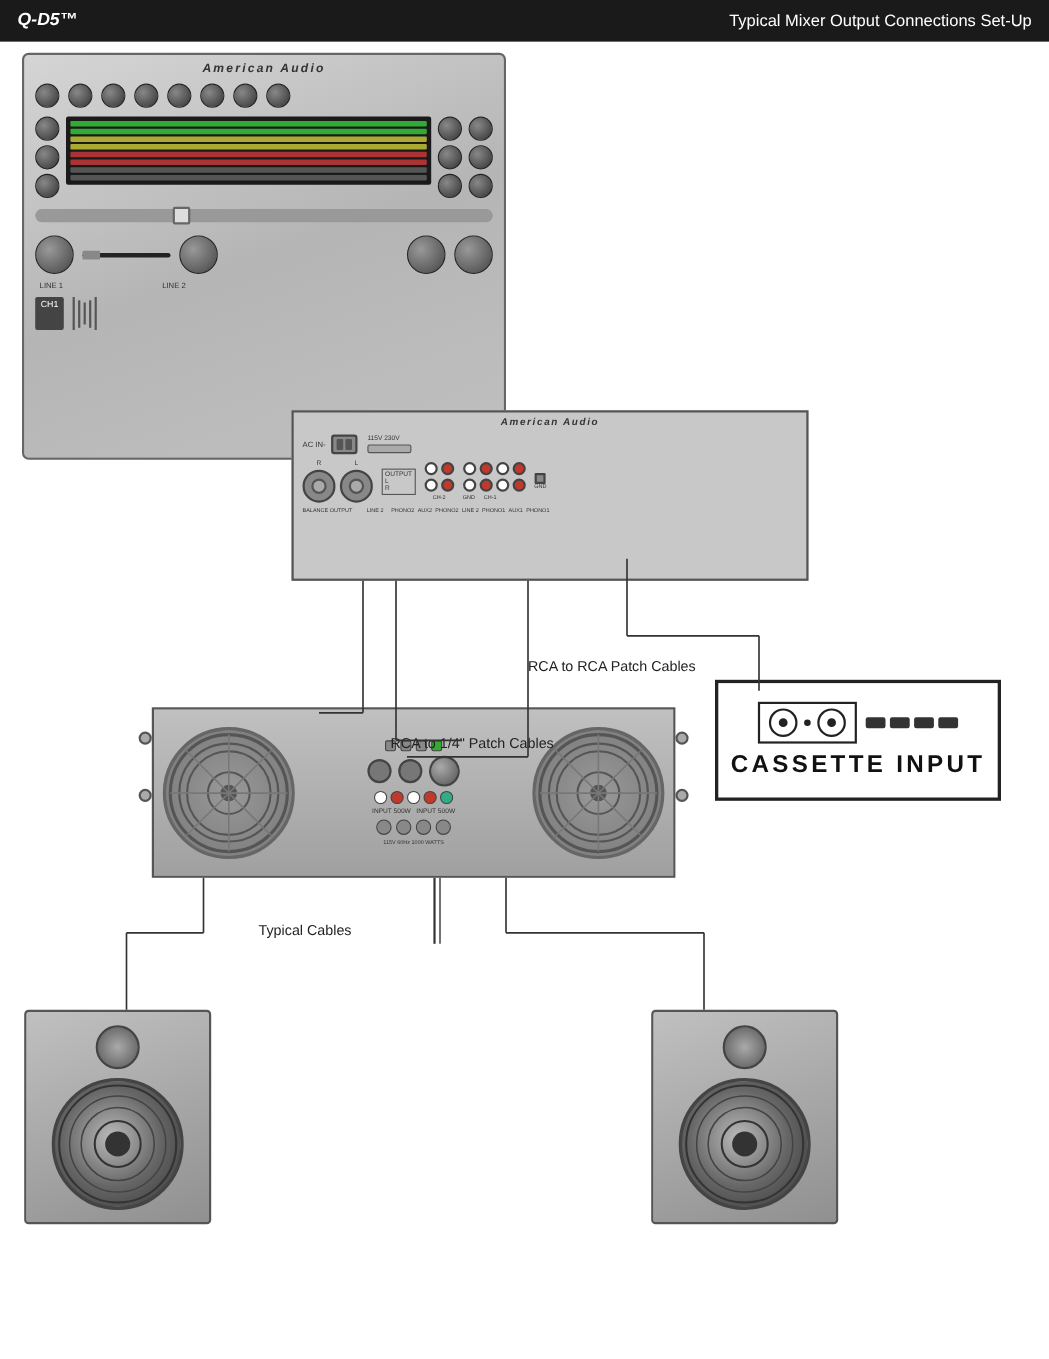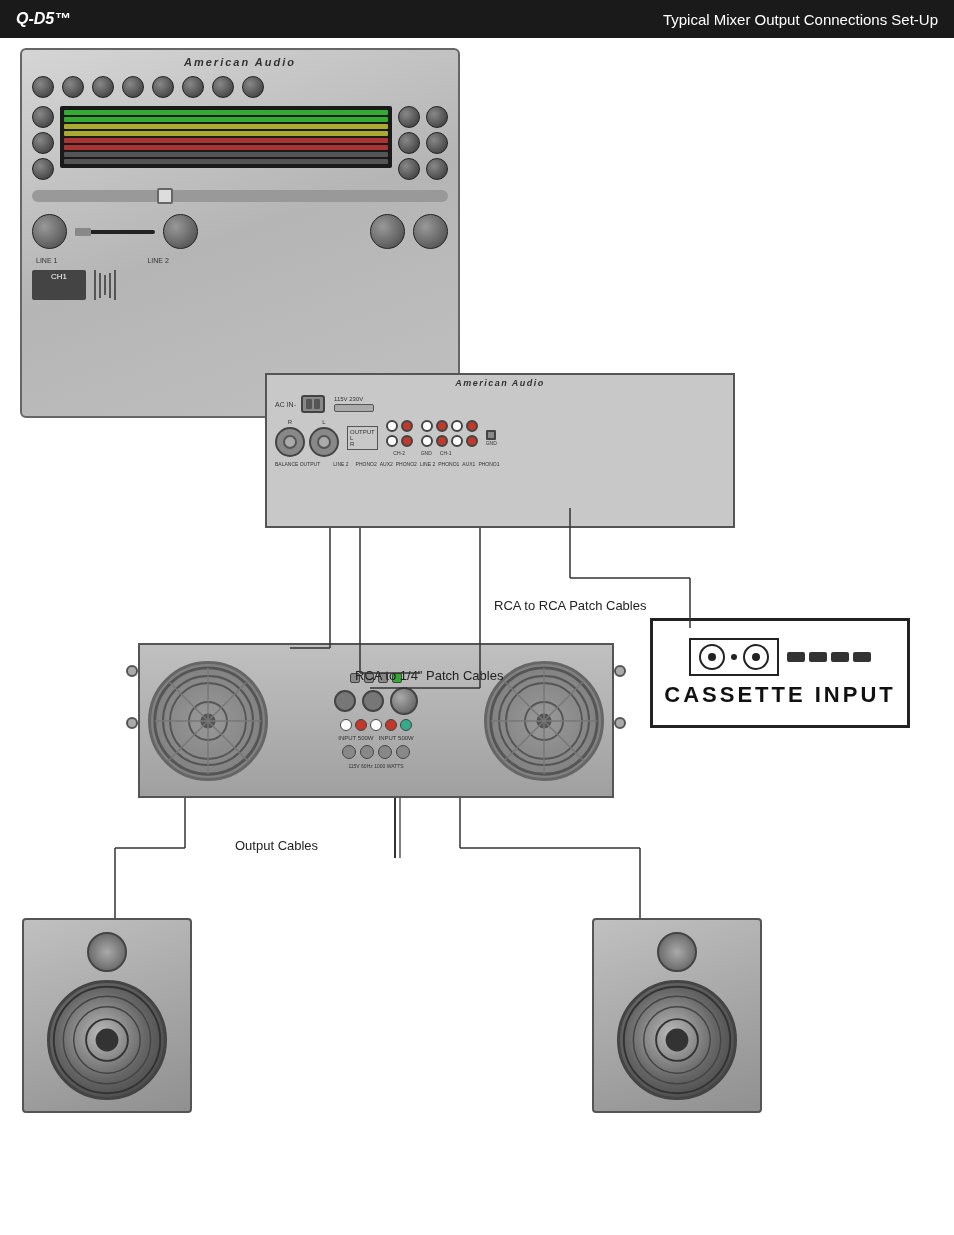--- a/index.html
+++ b/index.html
@@ -106,21 +106,20 @@
       font-family: Arial, sans-serif;
     }
 
     
     .label-rca-rca {
       position: absolute;
       top: 560px;
       left: 480px;
       font-size: 13px;
       color: #222;
-      padding-left: 14px;
     }
     .label-rca-quarter {
       position: absolute;
       top: 630px;
       left: 355px;
       font-size: 13px;
       color: #222;
     }
     .label-speaker {
       position: absolute;
@@ -343,21 +342,21 @@
       <div class="knob-large"></div>
       <div class="knob-large"></div>
     </div>
 
     <div style="display:flex; gap:60px; padding:2px 14px; font-size:7px; color:#333;">
       <span>LINE 1</span>
       <span style="margin-left:30px;">LINE 2</span>
     </div>
 
     <div style="display:flex; gap:8px; padding:4px 10px;">
-      <div style="background:#444; color:#fff; font-size:8px; padding:2px 19px; border-radius:2px;">CH1</div>
+      <div style="background:#444; color:#fff; font-size:8px; padding:2px 5px; border-radius:2px;">CH1</div>
       <div style="display:flex; align-items:center; gap:3px;">
         <div style="width:2px; height:30px; background:#555;"></div>
         <div style="width:2px; height:25px; background:#555;"></div>
         <div style="width:2px; height:20px; background:#555;"></div>
         <div style="width:2px; height:25px; background:#555;"></div>
         <div style="width:2px; height:30px; background:#555;"></div>
       </div>
     </div>
   </div>
 
@@ -554,21 +553,21 @@
           <circle cx="60" cy="60" r="35" fill="none" stroke="#444" stroke-width="1.5"></circle>
           <circle cx="60" cy="60" r="22" fill="none" stroke="#333" stroke-width="2"></circle>
           <circle cx="60" cy="60" r="12" fill="#333"></circle>
         </svg>
       </div>
     </div>
   </div>
 
   <div class="label-rca-rca">RCA to RCA Patch Cables</div>
   <div class="label-rca-quarter">RCA to 1/4" Patch Cables</div>
-  <div class="label-speaker">Output Cables</div>
+  <div class="label-speaker">Typical Cables</div>
 
   <svg class="lines-svg" xmlns="http://www.w3.org/2000/svg">
 
     <line x1="330" y1="490" x2="330" y2="610" stroke="#333" stroke-width="1.5"></line>
 
     <line x1="330" y1="610" x2="290" y2="610" stroke="#333" stroke-width="1.5"></line>
 
     <line x1="360" y1="490" x2="360" y2="635" stroke="#333" stroke-width="1.5"></line>
     <line x1="360" y1="635" x2="420" y2="635" stroke="#333" stroke-width="1.5"></line>
 

